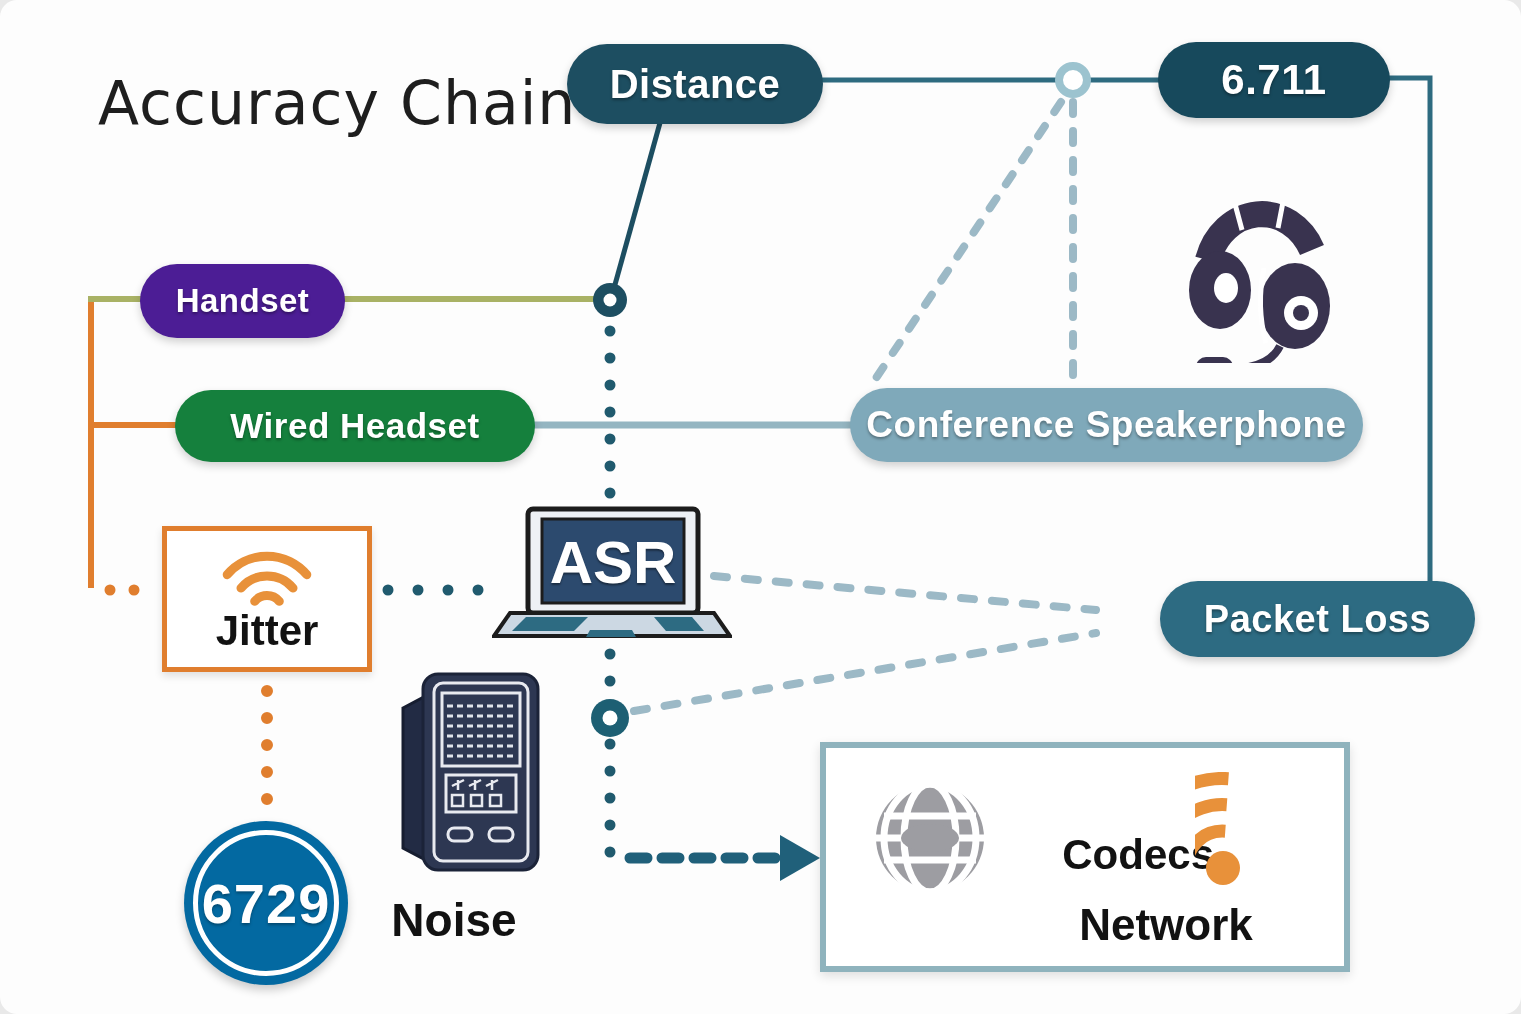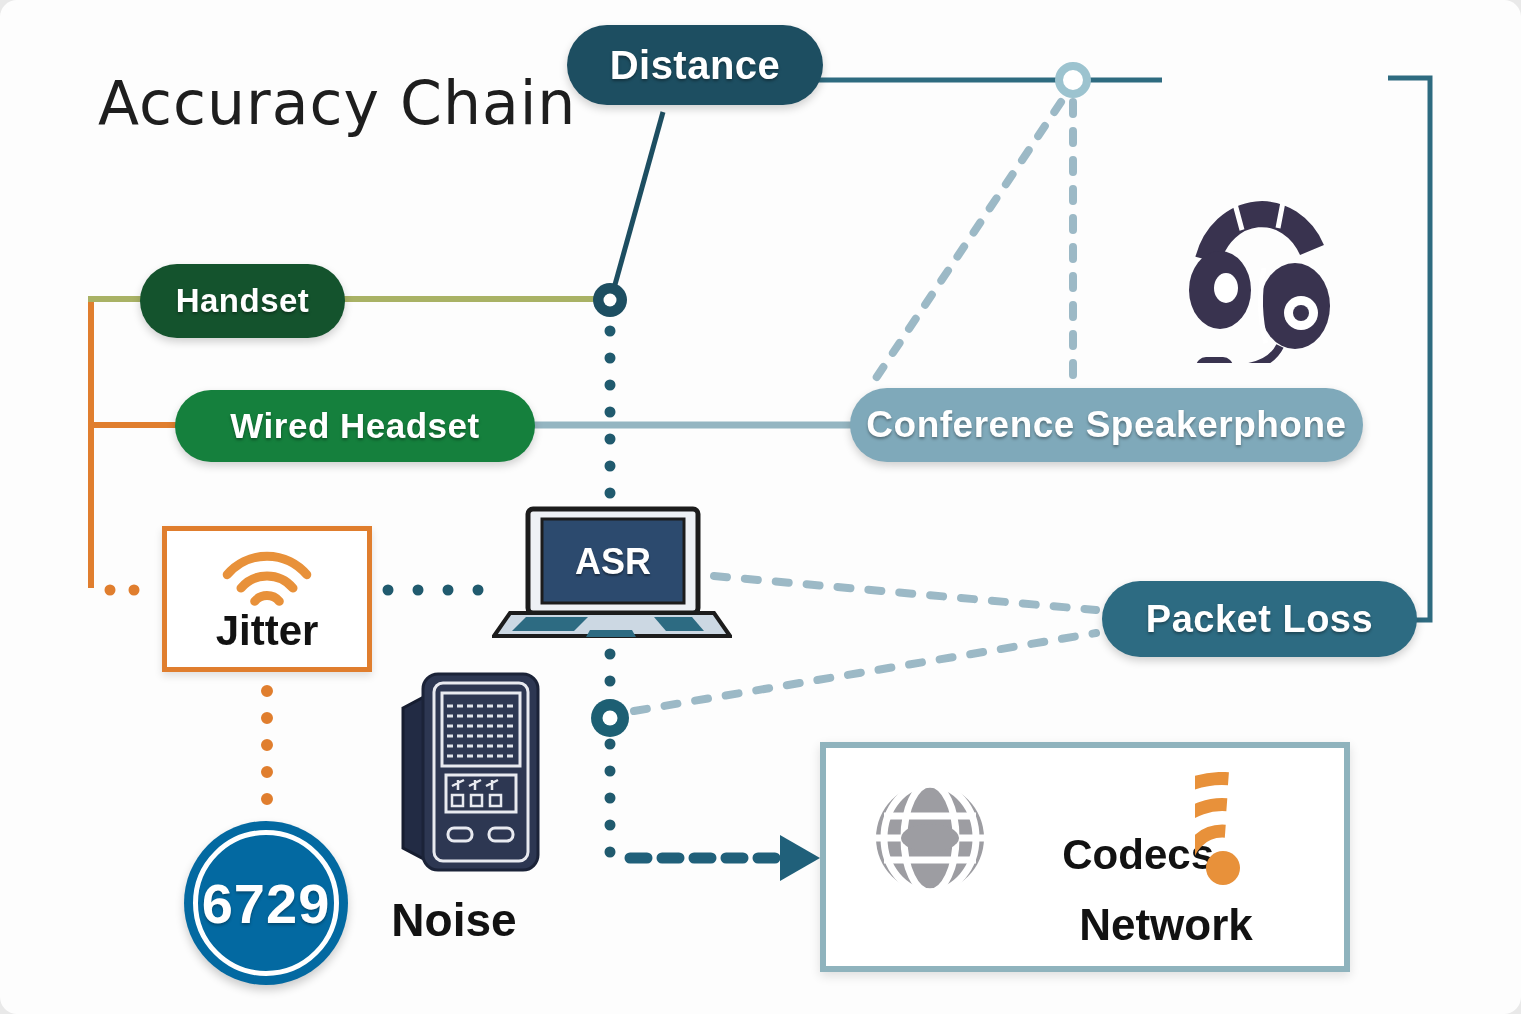--- a/index.html
+++ b/index.html
@@ -8,26 +8,26 @@
     overflow:hidden;font-family:"Liberation Sans",sans-serif;border-radius:17px;
   }
   #connectors{position:absolute;left:0;top:0;z-index:1;}
   .pill{
     position:absolute;z-index:2;display:flex;align-items:center;justify-content:center;
     border-radius:44px;color:#fff;font-weight:bold;
     box-shadow:0 4px 9px rgba(0,0,0,.18);
     text-shadow:0 2px 3px rgba(0,0,0,.35);
     letter-spacing:.5px;
   }
-  .pill-distance{left:567px;top:25px;width:256px;height:80px;background:#1d4e61;font-size:40px;}
+  .pill-distance{left:567px;top:44px;width:256px;height:80px;background:#1d4e61;font-size:40px;}
   .pill-g711{left:1158px;top:42px;width:232px;height:76px;background:#17495c;font-size:42px;}
-  .pill-handset{left:140px;top:264px;width:205px;height:74px;background:#14532d;font-size:33px;}
+  .pill-handset{left:140px;top:264px;width:205px;height:74px;background:#4c1d95;font-size:33px;}
   .pill-wired{left:175px;top:390px;width:360px;height:72px;background:#15803d;font-size:35px;}
   .pill-conf{left:850px;top:388px;width:513px;height:74px;background:#7fa9ba;font-size:37px;}
-  .pill-packet{left:1102px;top:581px;width:315px;height:76px;background:#2d6b82;font-size:38px;}
+  .pill-packet{left:1160px;top:581px;width:315px;height:76px;background:#2d6b82;font-size:38px;}
   .page-title{
     position:absolute;left:98px;top:68px;z-index:2;
     font-size:60px;color:#1e1e1e;font-weight:400;letter-spacing:1px;
     font-family:"DejaVu Sans","Liberation Sans",sans-serif;
   }
   .jitter-box{
     position:absolute;left:162px;top:506px;width:210px;height:146px;z-index:2;
     background:#fff;border:5px solid #e07e2e;box-sizing:border-box;
     display:flex;flex-direction:column;align-items:center;justify-content:center;gap:2px;
     box-shadow:0 4px 8px rgba(0,0,0,.12);
@@ -42,21 +42,21 @@
   }
   .badge-g729 .ring{position:absolute;inset:9px;border:5px solid #fff;border-radius:50%;}
   .badge-g729 .num{
     position:relative;color:#fff;font-size:56px;font-weight:bold;
     text-shadow:0 2px 3px rgba(0,0,0,.3);letter-spacing:1px;
   }
   .laptop{position:absolute;left:492px;top:503px;width:240px;height:140px;z-index:2;}
   .asr-text{
     position:absolute;left:50px;top:20px;width:142px;height:78px;z-index:3;
     display:flex;align-items:center;justify-content:center;
-    color:#fff;font-size:36px;font-weight:bold;text-shadow:0 2px 2px rgba(0,0,0,.4);
+    color:#fff;font-size:60px;font-weight:bold;text-shadow:0 2px 2px rgba(0,0,0,.4);
   }
   .noise-label{
     position:absolute;left:379px;top:893px;width:150px;z-index:2;text-align:center;
     font-size:46px;font-weight:bold;color:#121212;
   }
   .phone{position:absolute;left:393px;top:668px;width:150px;height:208px;z-index:2;}
   .headset{position:absolute;left:1180px;top:138px;width:160px;height:225px;z-index:2;}
   .codec-box{
     position:absolute;left:820px;top:742px;width:530px;height:230px;z-index:2;
     background:#fff;border:6px solid #8fb3bd;box-sizing:border-box;
@@ -119,20 +119,23 @@
     <circle cx="610" cy="300" r="6.5" fill="#fff"></circle>
     <circle cx="1073" cy="80" r="14" fill="#fff" stroke="#9cc3cf" stroke-width="8"></circle>
     <circle cx="610" cy="718" r="19" fill="#1d5f73"></circle>
     <circle cx="610" cy="718" r="7.5" fill="#fff"></circle>
   </svg>
 
   <div class="page-title">Accuracy Chain</div>
 
   <div class="pill pill-distance">
     <span>Distance</span>
+  </div>
+  <div class="pill pill-g711">
+    <span>6.711</span>
   </div>
   <div class="pill pill-handset">
     <span>Handset</span>
   </div>
   <div class="pill pill-wired">
     <span>Wired Headset</span>
   </div>
   <div class="pill pill-conf">
     <span>Conference Speakerphone</span>
   </div>

